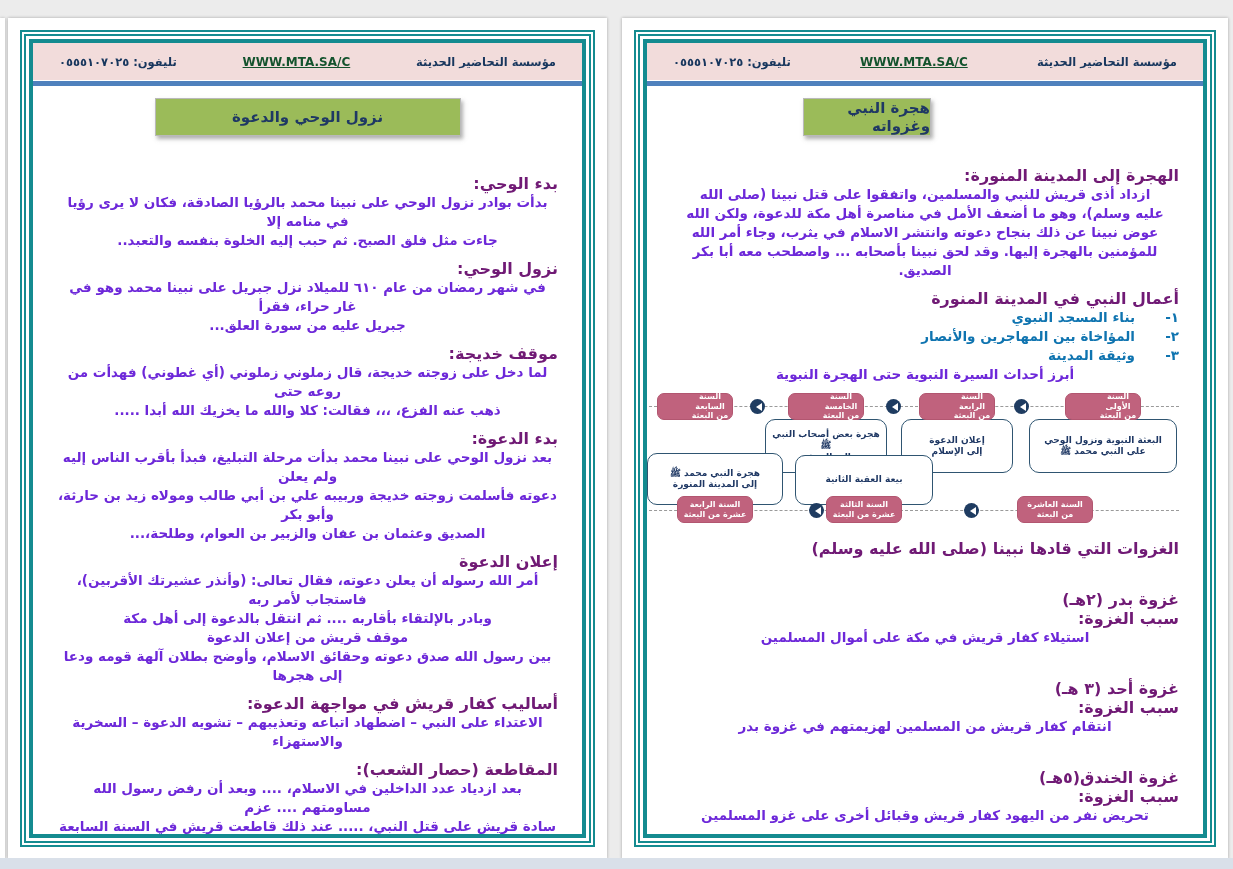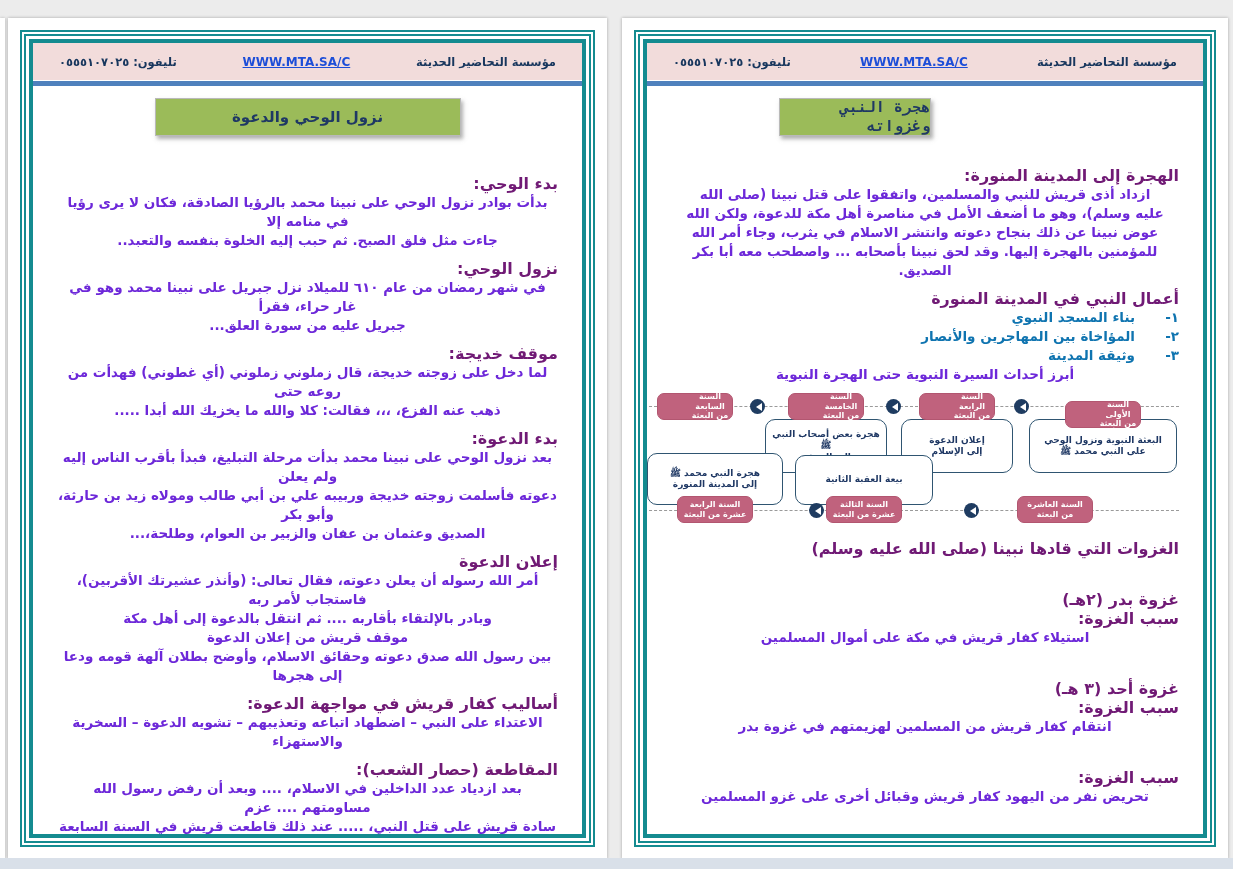--- a/index.html
+++ b/index.html
@@ -12,28 +12,28 @@
   .page-left  { left:8px;  width:599px; }
   .page-right { left:622px; width:606px; }
 
   .fa { height:100%; padding:12px; }
   .f1 { border:2px solid #148b90; padding:2px; height:100%; }
   .f2 { border:2px solid #148b90; padding:3px; height:100%; }
   .f3 { border:4px solid #148b90; height:100%; overflow:hidden; display:flex; flex-direction:column; }
 
   .band { height:37px; background:#f2dcdb; direction:rtl; display:flex; align-items:center; justify-content:space-between; padding:0 26px; flex:0 0 auto; }
   .band .org, .band .phone { color:#17365d; font-size:11.5px; font-weight:bold; }
-  .band .site { color:#1d4ed8; font-size:12px; font-weight:bold; text-decoration:underline; }
+  .band .site { color:#14532d; font-size:12px; font-weight:bold; text-decoration:underline; }
   .bluebar { height:5px; background:#4f81bd; margin-top:1px; flex:0 0 auto; }
 
   .content { flex:1; direction:rtl; text-align:right; padding:6px 24px 0; position:relative; }
 
   .title-box { height:38px; display:flex; align-items:center; justify-content:center; background:#9bbb59; color:#1f3864; font-size:15px; font-weight:bold; border:1px solid #b9b9b9; box-shadow:2px 3px 4px rgba(110,110,110,.55); }
   .title-left  { width:306px; margin:6px auto 38px; }
-  .title-right { width:152px; margin:6px 248px 30px auto;font-family:Liberation Mono, monospace; }
+  .title-right { width:128px; margin:6px 248px 30px auto; }
 
   .sec { margin-bottom:9px; }
   .sec-h { color:#701a75; font-size:16px; line-height:19px; font-weight:bold; }
   .p { color:#6d28d9; font-size:13.5px; line-height:19px; font-weight:bold; white-space:pre-line; }
   .center { text-align:center; }
   .right { text-align:center; }
 
   .li { color:#0f74b0; font-size:13.5px; line-height:19px; font-weight:bold; }
   .li .num { display:inline-block; width:44px; }
 
@@ -143,21 +143,21 @@
           <div class="li"><span class="num">١-</span><span>بناء المسجد النبوي</span></div>
           <div class="li"><span class="num">٢-</span><span>المؤاخاة بين المهاجرين والأنصار</span></div>
           <div class="li"><span class="num">٣-</span><span>وثيقة المدينة</span></div>
           <div class="p right">أبرز أحداث السيرة النبوية حتى الهجرة النبوية</div>
         </div>
 
         <div class="timeline">
           <div class="dash top"></div>
           <div class="dash bot"></div>
 
-          <div class="badge tbadge" style="right:38px;margin-top:8px;">السنة الأولى
+          <div class="badge tbadge" style="right:38px;">السنة الأولى
 من البعثة</div>
           <div class="badge tbadge" style="right:184px;">السنة الرابعة
 من البعثة</div>
           <div class="badge tbadge" style="right:315px;">السنة الخامسة
 من البعثة</div>
           <div class="badge tbadge" style="right:446px;">السنة السابعة
 من البعثة</div>
 
           <div class="tl-box" style="right:2px;   top:26px; width:148px; height:54px;">البعثة النبوية ونزول الوحي
 على النبي محمد ﷺ</div>
@@ -201,20 +201,21 @@
           <div class="sec-h">غزوة بدر (٢هـ)</div>
           <div class="sec-h">سبب الغزوة:</div>
           <div class="p right">استيلاء كفار قريش في مكة على أموال المسلمين</div>
         </div>
         <div class="battle">
           <div class="sec-h">غزوة أحد (٣ هـ)</div>
           <div class="sec-h">سبب الغزوة:</div>
           <div class="p right">انتقام كفار قريش من المسلمين لهزيمتهم في غزوة بدر</div>
         </div>
         <div class="battle">
+          <div class="sec-h">غزوة الخندق(٥هـ)</div>
           <div class="sec-h">سبب الغزوة:</div>
           <div class="p right">تحريض نفر من اليهود كفار قريش وقبائل أخرى على غزو المسلمين</div>
         </div>
       </div>
     </div>
           </div>
         </div>
       </div>
   </div>
 

